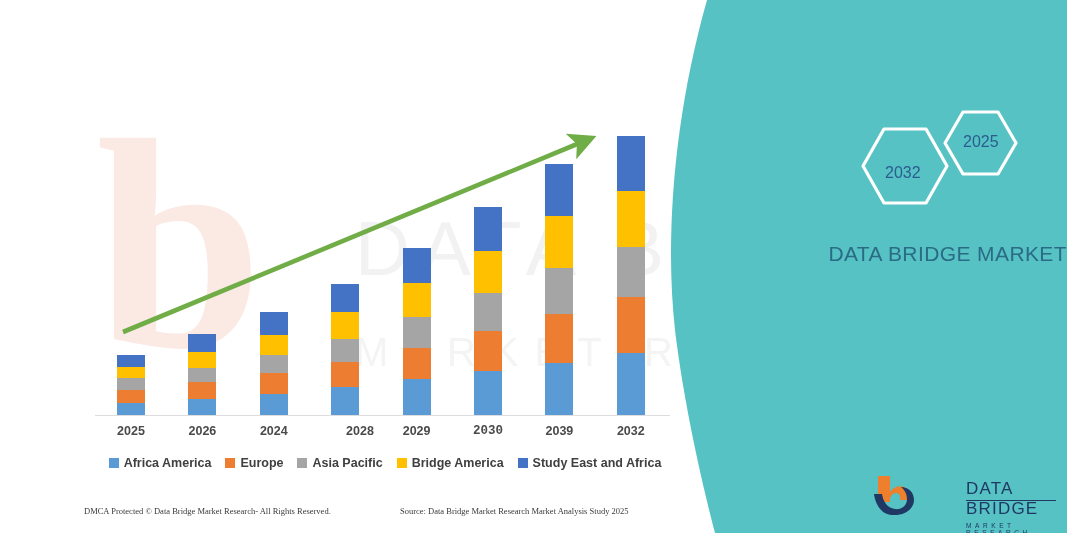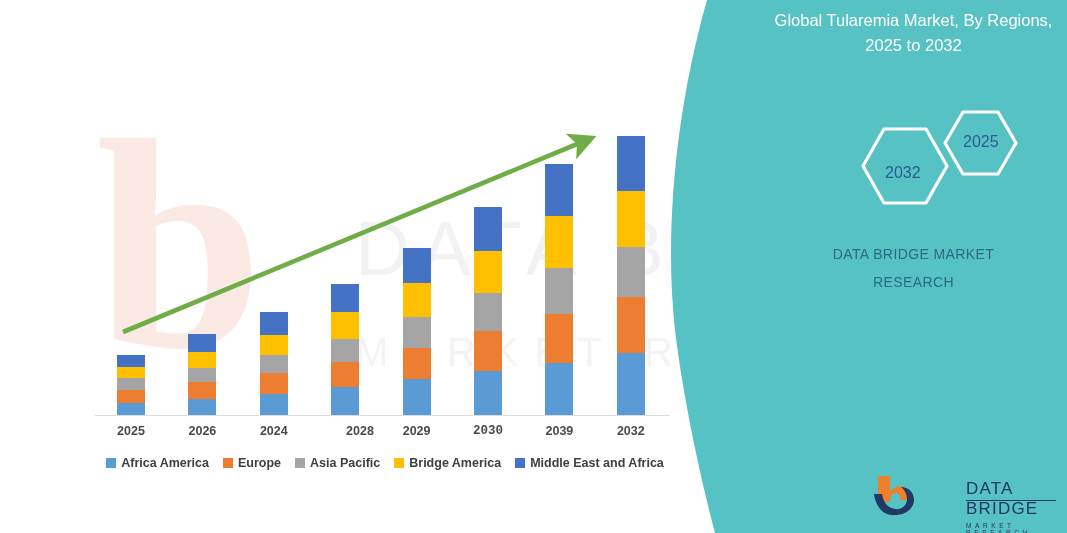--- a/index.html
+++ b/index.html
@@ -21,22 +21,22 @@
   
   .teal-panel{position:absolute;right:0;top:0;width:400px;height:533px;}
   .teal-panel svg{display:block;}
 
   .panel-title{position:absolute;right:0;top:8px;width:307px;text-align:center;
      color:#ffffff;font-size:16.5px;line-height:25px;font-weight:400;}
 
   .hex-wrap{position:absolute;right:0;top:100px;width:307px;height:115px;}
   .hex-label{position:absolute;color:#2a5d8f;font-size:16px;}
 
-  .brand-2line{position:absolute;right:0;top:240px;width:307px;text-align:center;
-     color:#2a6b86;font-size:14px;line-height:28px;letter-spacing:.4px;}
+  .brand-2line{position:absolute;right:0;top:240px;width:307px;text-align:right;
+     color:#2a6b86;font-size:21px;line-height:28px;letter-spacing:.4px;}
 
   .logo{position:absolute;left:866px;top:470px;width:190px;height:50px;}
   .logo-txt{position:absolute;left:966px;top:479px;color:#1f3864;}
   .logo-txt .l1{font-size:17px;letter-spacing:1.2px;font-weight:400;color:#1f3864;}
   .logo-txt .l2{font-size:6.5px;letter-spacing:3.6px;color:#1f3864;margin-top:3px;}
   .logo-rule{position:absolute;left:966px;top:500px;width:90px;height:1px;background:#1f3864;}
 
   
   .chart-title{position:absolute;left:84px;top:36px;width:580px;text-align:center;
      color:#203864;font-size:17.5px;line-height:27px;font-weight:400;}
@@ -167,45 +167,47 @@
       <div class="lg-item">
         <span class="lg-swatch" style="background: rgb(165, 165, 165);"></span>
         <span class="lg-text">Asia Pacific</span>
       </div>
       <div class="lg-item">
         <span class="lg-swatch" style="background: rgb(255, 192, 0);"></span>
         <span class="lg-text">Bridge America</span>
       </div>
       <div class="lg-item">
         <span class="lg-swatch" style="background: rgb(68, 114, 196);"></span>
-        <span class="lg-text">Middle East and Africa</span>
+        <span class="lg-text">Study East and Africa</span>
       </div>
     </div>
 
+  <div class="footer">
+    <span class="f-left">DMCA Protected © Data Bridge Market Research- All Rights Reserved.</span>
+    <span class="f-right">Source: Data Bridge Market Research  Market Analysis Study 2025</span>
+  </div>
 
   <div class="teal-panel">
     <svg width="400" height="533" viewBox="0 0 400 533">
       <path d="M40,0 L400,0 L400,533 L48,533 C48,533 20,430 8,330 C-2,240 6,120 40,0 Z" fill="#57c2c4"></path>
     </svg>
   </div>
 
-  <div class="panel-title">Global Tularemia Market, By Regions, 2025 to 2032</div>
 
   <div class="hex-wrap">
     <svg width="307" height="115" viewBox="0 0 307 115">
       <polygon points="203,12 238,12 256,43 238,74 203,74 185,43" fill="none" stroke="#ffffff" stroke-width="3.2" stroke-linejoin="round"></polygon>
       <polygon points="124,29 166,29 187,66 166,103 124,103 103,66" fill="none" stroke="#ffffff" stroke-width="3.2" stroke-linejoin="round"></polygon>
     </svg>
     <span class="hex-label" style="left:203px;top:33px;">2025</span>
     <span class="hex-label" style="left:125px;top:64px;">2032</span>
   </div>
 
   <div class="brand-2line">
     <div>DATA BRIDGE MARKET</div>
-    <div>RESEARCH</div>
   </div>
 
   <svg class="logo" viewBox="0 0 190 50">
     <path d="M12,6 L24,6 L24,22 C27,17 33,15 38,17 C44,19 46,25 45,30 L34,30
              C35,26 33,23 30,23 C27,23 24,26 24,30 L24,32 L12,32 Z" fill="#ee7f2d"></path>
     <path d="M8,24 C8,24 10,44 26,45 C40,46 48,38 48,30 C48,22 42,17 35,17
              C35,17 41,21 41,29 C41,36 35,40 29,39 C21,38 17,31 16,24 Z" fill="#1f3864"></path>
   </svg>
   <div class="logo-txt">
     <div class="l1">DATA BRIDGE</div>

